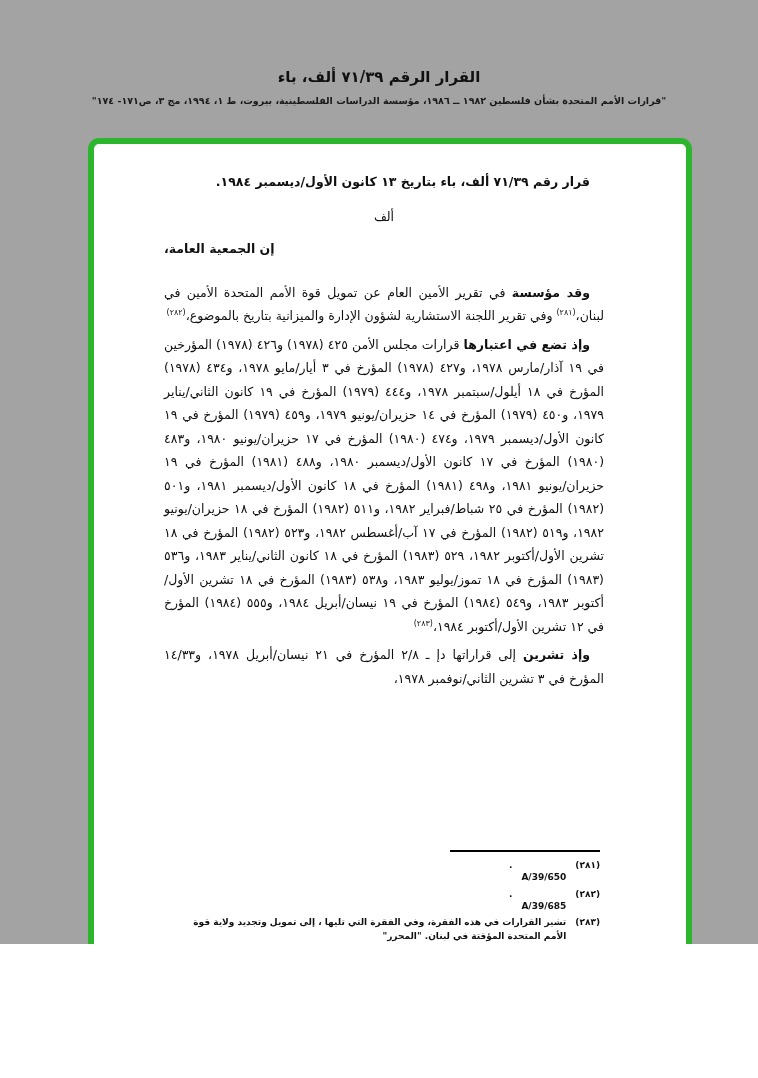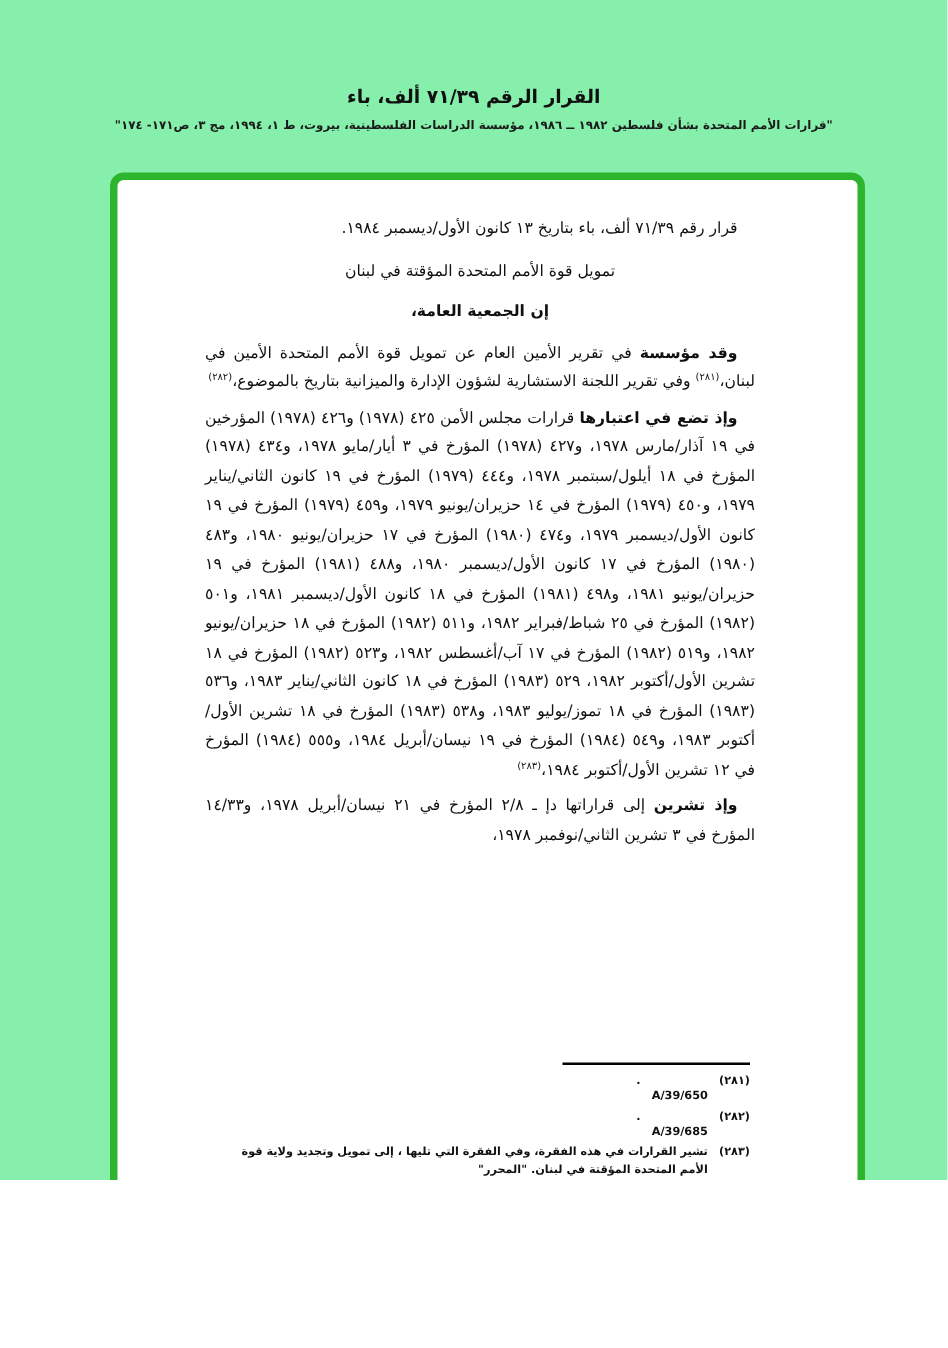--- a/index.html
+++ b/index.html
@@ -1,32 +1,32 @@
 <!DOCTYPE html>
 <html lang="ar"><head>
 <meta charset="utf-8">
 <style>
   html,body{margin:0;padding:0;background:#ffffff;}
   body{width:758px;height:1078px;font-family:"DejaVu Sans",sans-serif;color:#101010;}
-  .page{position:relative;width:758px;height:944px;background:#86efac;overflow:hidden;}
+  .page{position:relative;width:758px;height:944px;background:#a3a3a3;overflow:hidden;}
 
   .header{position:absolute;top:68px;left:0;width:758px;text-align:center;direction:rtl;}
   .hdr-title{font-size:15px;font-weight:bold;letter-spacing:0;}
   .hdr-source{font-size:9.5px;font-weight:bold;margin-top:9px;color:#1a1a1a;}
 
   .frame{position:absolute;left:88px;top:138px;width:604px;height:830px;box-sizing:border-box;
          border:6px solid #2db52d;border-radius:11px;background:#fff;
          display:flex;flex-direction:column;padding:26px 82px 16px 70px;overflow:hidden;}
 
   .doc{direction:rtl;font-size:12.5px;line-height:1.88;}
   .para{margin:0 0 5px 0;}
-  .para.opening{text-align:justify;text-indent:14px;margin-bottom:8px;}
+  .para.opening{text-align:justify;text-indent:14px;margin-bottom:8px;font-weight:bold;}
   .para.heading{text-align:center;margin:11px 0 9px;}
   .para.section{text-align:center;margin:11px 0 9px;}
-  .para.plain{text-align:center;margin-bottom:9px;}
+  .para.plain{text-align:left;margin-bottom:20px;}
   .para.indent{text-align:justify;text-indent:14px;}
   .para b{font-weight:bold;}
   .para sup{font-size:8px;line-height:0;vertical-align:super;}
 
   .footnotes{margin-top:auto;direction:rtl;font-size:9px;font-weight:bold;color:#111;}
   .fn-sep{width:150px;height:2px;background:#000;margin:0 4px 7px auto;}
   .fn-row{display:flex;direction:rtl;justify-content:flex-start;gap:9px;margin:3px 4px;line-height:1.5;}
   .fn-marker{white-space:nowrap;}
   .fn-body{min-width:0;}
   .fn-body.ltr{direction:ltr;unicode-bidi:isolate;margin-top:12px;}
@@ -39,21 +39,21 @@
 <div class="page">
 
   <div class="header">
     <div class="hdr-title">القرار الرقم ٧١/٣٩ ألف، باء</div>
     <div class="hdr-source">"قرارات الأمم المتحدة بشأن فلسطين ١٩٨٢ ــ ١٩٨٦، مؤسسة الدراسات الفلسطينية، بيروت، ط ١، ١٩٩٤، مج ٣، ص١٧١- ١٧٤"</div>
   </div>
 
   <div class="frame" style="border-color: rgb(45, 181, 45);">
     <div class="doc" id="doc">
         <p class="para opening"><span>قرار رقم ٧١/٣٩ ألف، باء بتاريخ ١٣ كانون الأول/ديسمبر ١٩٨٤.</span></p>
-        <p class="para heading"><span>تمويل قوة الأمم المتحدة المؤقتة في لبنان</span></p>
+        <p class="para section"><span>ألف</span></p>
         <p class="para plain"><b>إن الجمعية العامة،</b></p>
         <p class="para indent"><b>وقد مؤسسة</b><span> في تقرير الأمين العام عن تمويل قوة الأمم المتحدة الأمين في لبنان،</span><sup>(٢٨١)</sup><span> وفي تقرير اللجنة الاستشارية لشؤون الإدارة والميزانية بتاريخ بالموضوع،</span><sup>(٢٨٢)</sup></p>
         <p class="para indent"><b>وإذ تضع في اعتبارها</b><span> قرارات مجلس الأمن ٤٢٥ (١٩٧٨) و٤٢٦ (١٩٧٨) المؤرخين في ١٩ آذار/مارس ١٩٧٨، و٤٢٧ (١٩٧٨) المؤرخ في ٣ أيار/مايو ١٩٧٨، و٤٣٤ (١٩٧٨) المؤرخ في ١٨ أيلول/سبتمبر ١٩٧٨، و٤٤٤ (١٩٧٩) المؤرخ في ١٩ كانون الثاني/يناير ١٩٧٩، و٤٥٠ (١٩٧٩) المؤرخ في ١٤ حزيران/يونيو ١٩٧٩، و٤٥٩ (١٩٧٩) المؤرخ في ١٩ كانون الأول/ديسمبر ١٩٧٩، و٤٧٤ (١٩٨٠) المؤرخ في ١٧ حزيران/يونيو ١٩٨٠، و٤٨٣ (١٩٨٠) المؤرخ في ١٧ كانون الأول/ديسمبر ١٩٨٠، و٤٨٨ (١٩٨١) المؤرخ في ١٩ حزيران/يونيو ١٩٨١، و٤٩٨ (١٩٨١) المؤرخ في ١٨ كانون الأول/ديسمبر ١٩٨١، و٥٠١ (١٩٨٢) المؤرخ في ٢٥ شباط/فبراير ١٩٨٢، و٥١١ (١٩٨٢) المؤرخ في ١٨ حزيران/يونيو ١٩٨٢، و٥١٩ (١٩٨٢) المؤرخ في ١٧ آب/أغسطس ١٩٨٢، و٥٢٣ (١٩٨٢) المؤرخ في ١٨ تشرين الأول/أكتوبر ١٩٨٢، ٥٢٩ (١٩٨٣) المؤرخ في ١٨ كانون الثاني/يناير ١٩٨٣، و٥٣٦ (١٩٨٣) المؤرخ في ١٨ تموز/يوليو ١٩٨٣، و٥٣٨ (١٩٨٣) المؤرخ في ١٨ تشرين الأول/أكتوبر ١٩٨٣، و٥٤٩ (١٩٨٤) المؤرخ في ١٩ نيسان/أبريل ١٩٨٤، و٥٥٥ (١٩٨٤) المؤرخ في ١٢ تشرين الأول/أكتوبر ١٩٨٤،</span><sup>(٢٨٣)</sup></p>
         <p class="para indent"><b>وإذ تشرين</b><span> إلى قراراتها دإ ـ ٢/٨ المؤرخ في ٢١ نيسان/أبريل ١٩٧٨، و١٤/٣٣ المؤرخ في ٣ تشرين الثاني/نوفمبر ١٩٧٨،</span></p>
       </div>
     <div class="footnotes">
       <div class="fn-sep"></div>
       <div id="fnlist">
           <div class="fn-row">
             <span class="fn-marker">(٢٨١)</span>

